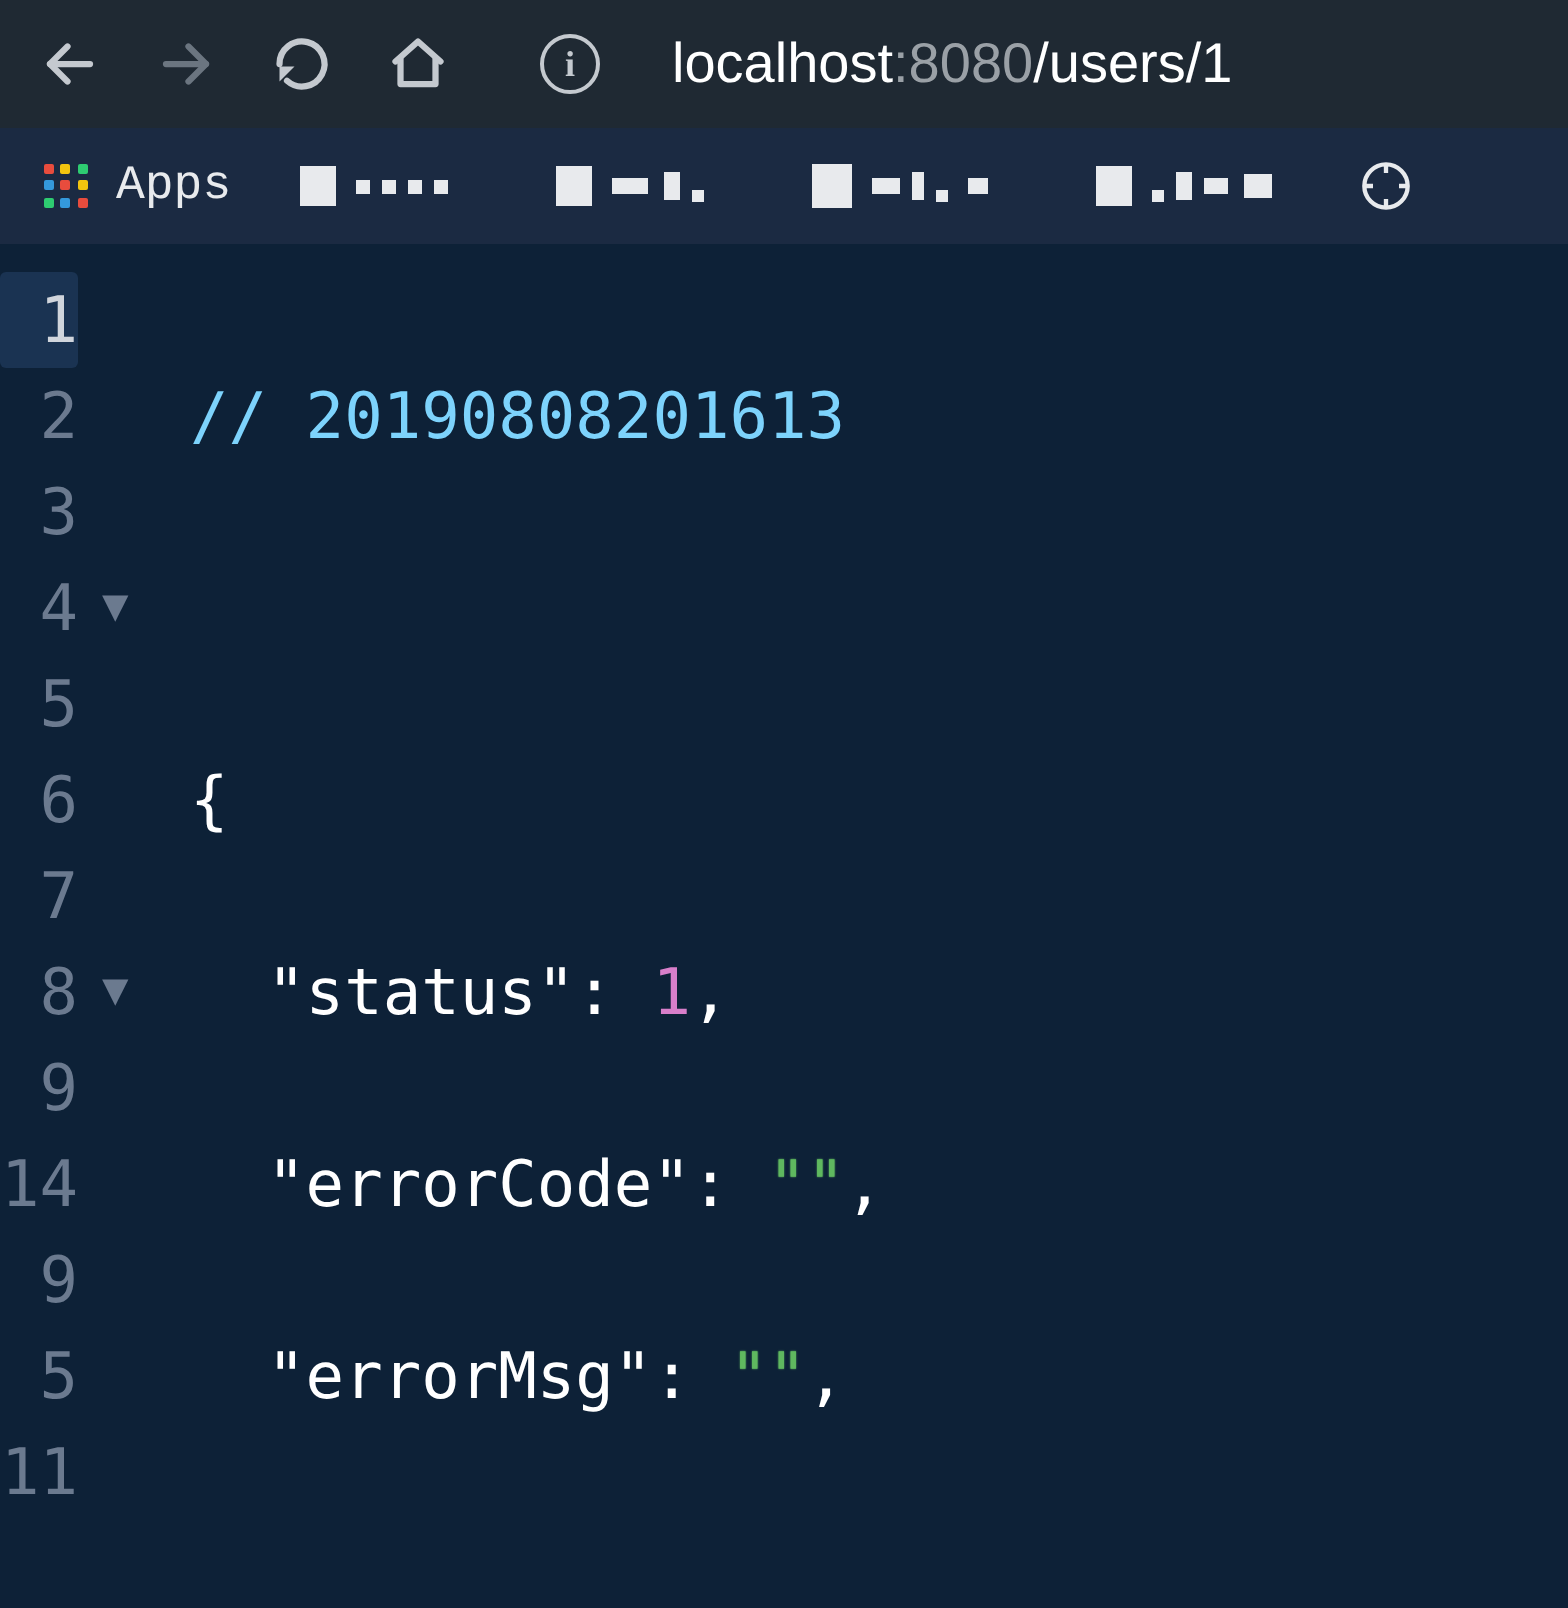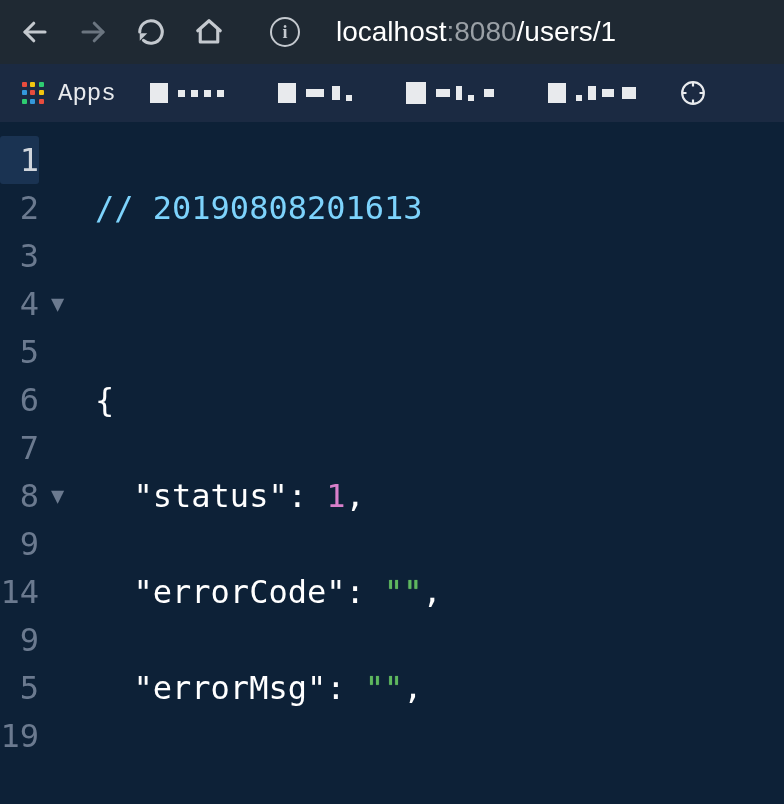--- a/index.html
+++ b/index.html
@@ -251,21 +251,21 @@
     <div class="ln">3</div>
     <div class="ln">4</div>
     <div class="ln">5</div>
     <div class="ln">6</div>
     <div class="ln">7</div>
     <div class="ln">8</div>
     <div class="ln">9</div>
     <div class="ln">14</div>
     <div class="ln">9</div>
     <div class="ln">5</div>
-    <div class="ln">19</div>
+    <div class="ln">11</div>
   </div>
   <div class="fold-gutter">
     <div class="fg"></div>
     <div class="fg"></div>
     <div class="fg"></div>
     <div class="fg">▼</div>
     <div class="fg"></div>
     <div class="fg"></div>
     <div class="fg"></div>
     <div class="fg">▼</div>

